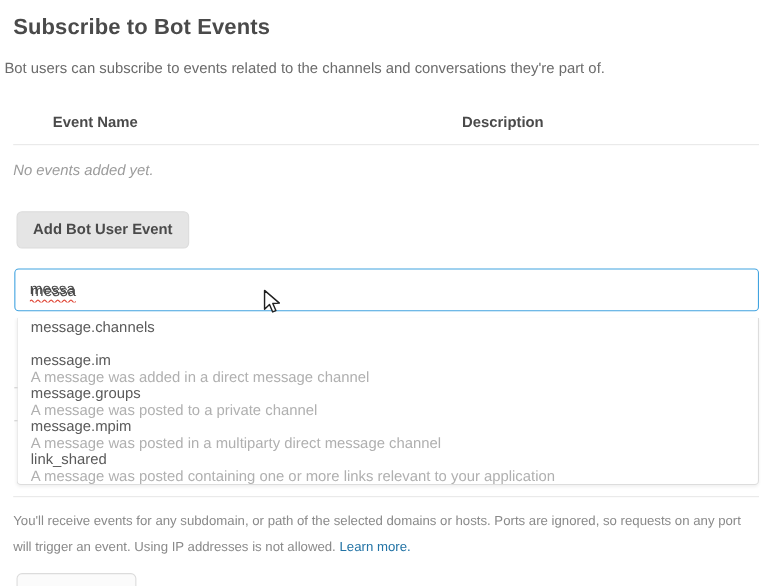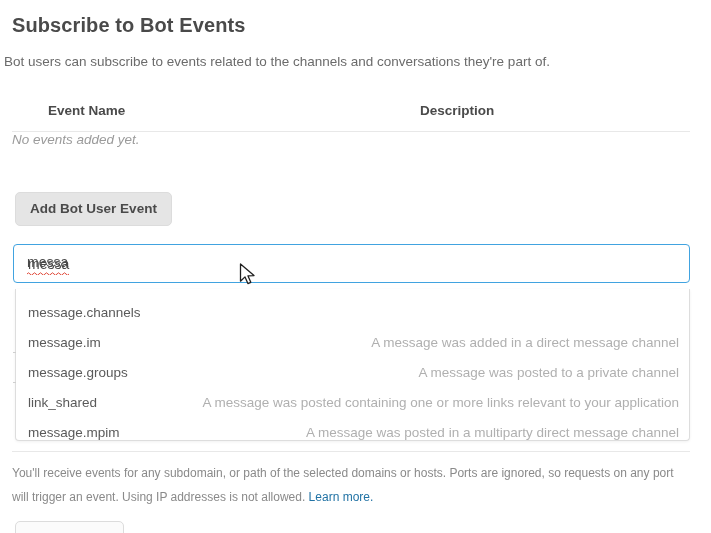--- a/index.html
+++ b/index.html
@@ -74,21 +74,21 @@
     width: 678px;
     height: 1px;
     background: #e8e8e8;
   }
   .divider.top-rule { top: 131px; }
   .divider.bottom-rule { top: 451px; }
 
   .empty-state {
     position: absolute;
     left: 12px;
-    top: 132px;
+    top: 147px;
     font-size: 13.5px;
     font-style: italic;
     color: #9b9b9b;
   }
 
   
   .add-event-button {
     position: absolute;
     left: 15px;
     top: 192px;
@@ -155,24 +155,25 @@
     border: 1px solid #dddddd;
     border-top: none;
     border-radius: 0 0 4px 4px;
     box-shadow: 0 1px 3px rgba(0,0,0,0.06);
     overflow: hidden;
   }
   .dropdown-item {
     position: relative;
     height: 30px;
     display: flex;
-    align-items: flex-end;
+    align-items: flex-start;
     justify-content: space-between;
     padding: 0 10px 0 12px;
     cursor: pointer;
+    flex-direction: column;
   }
   .dropdown-item:first-child { margin-top: 1px; }
   .dropdown-item .event-name {
     font-size: 13.5px;
     color: #5a5a5a;
     white-space: nowrap;
   }
   .dropdown-item .event-desc {
     font-size: 13.5px;
     color: #b0b0b0;
@@ -267,27 +268,27 @@
       <span class="event-name">message.im</span>
       <span class="event-desc">A message was added in a direct message channel</span>
     </div>
 
     <div class="dropdown-item">
       <span class="event-name">message.groups</span>
       <span class="event-desc">A message was posted to a private channel</span>
     </div>
 
     <div class="dropdown-item">
+      <span class="event-name">message.mpim</span>
+      <span class="event-desc">A message was posted in a multiparty direct message channel</span>
+    </div>
+
+    <div class="dropdown-item">
       <span class="event-name">link_shared</span>
       <span class="event-desc">A message was posted containing one or more links relevant to your application</span>
-    </div>
-
-    <div class="dropdown-item">
-      <span class="event-name">message.mpim</span>
-      <span class="event-desc">A message was posted in a multiparty direct message channel</span>
     </div>
 
   </div>
 
   <div class="edge-tick t1"></div>
   <div class="edge-tick t2"></div>
 
   <div class="divider bottom-rule"></div>
 
   <div class="footer-note">

